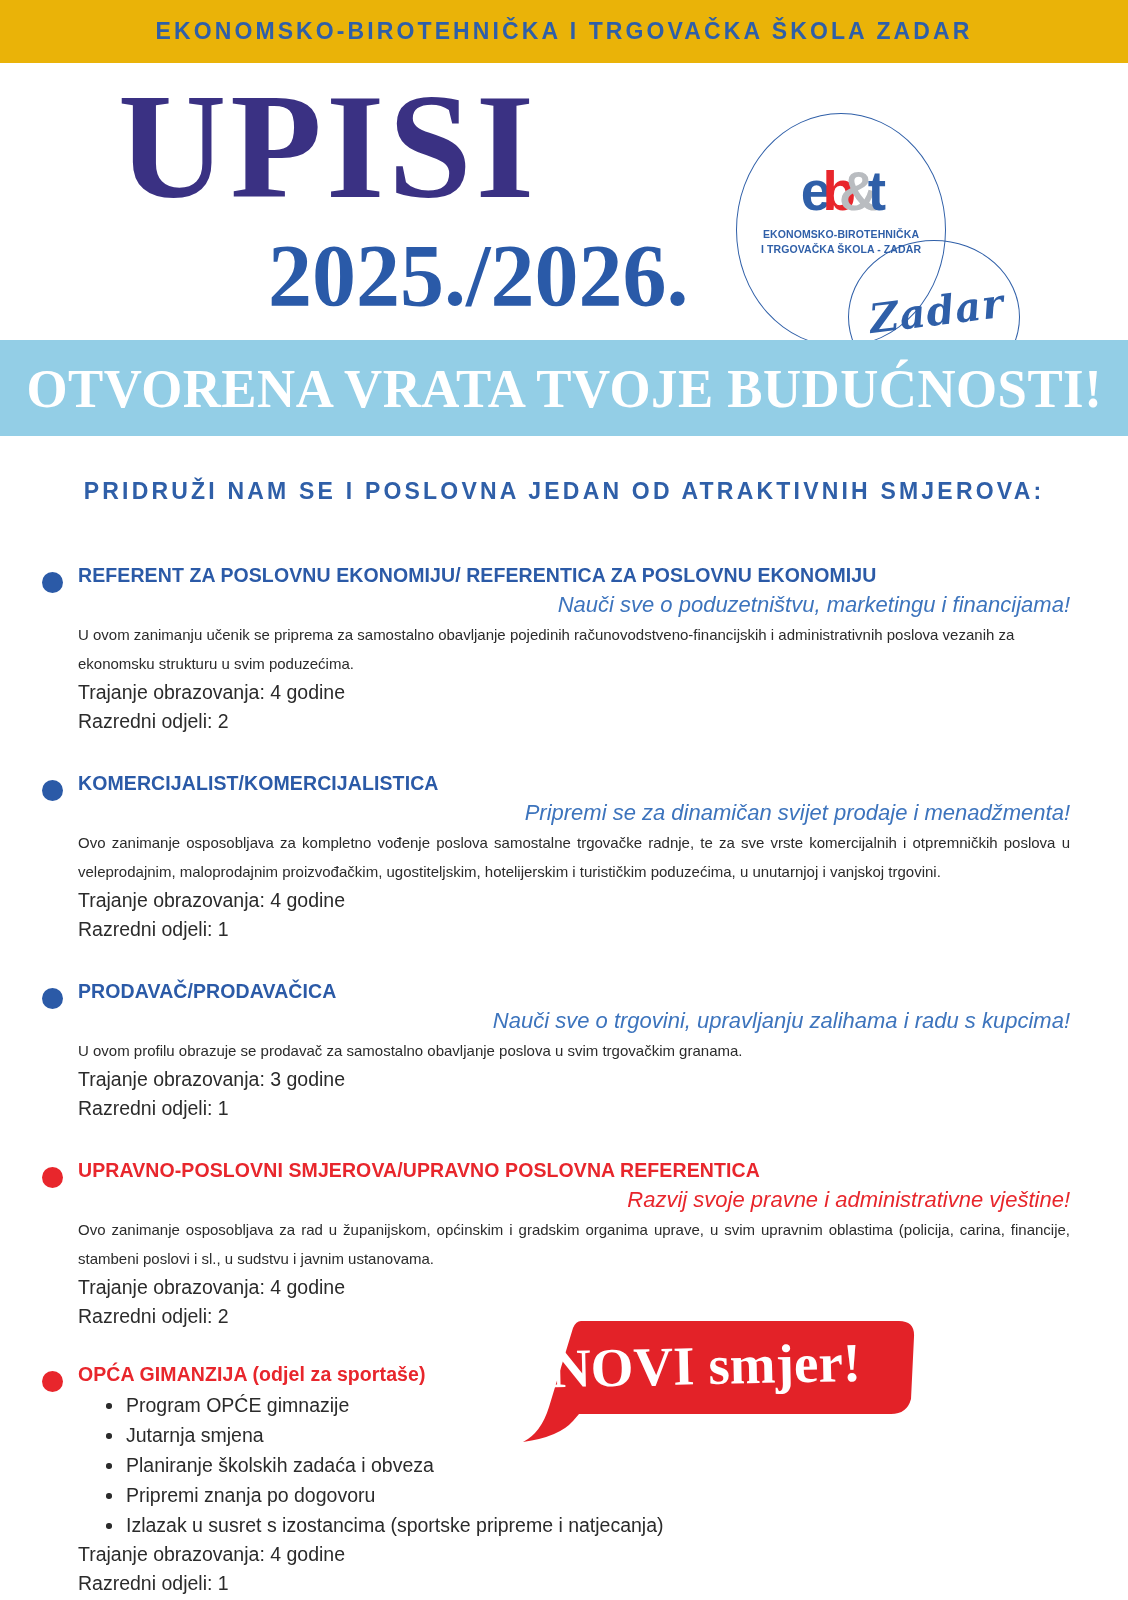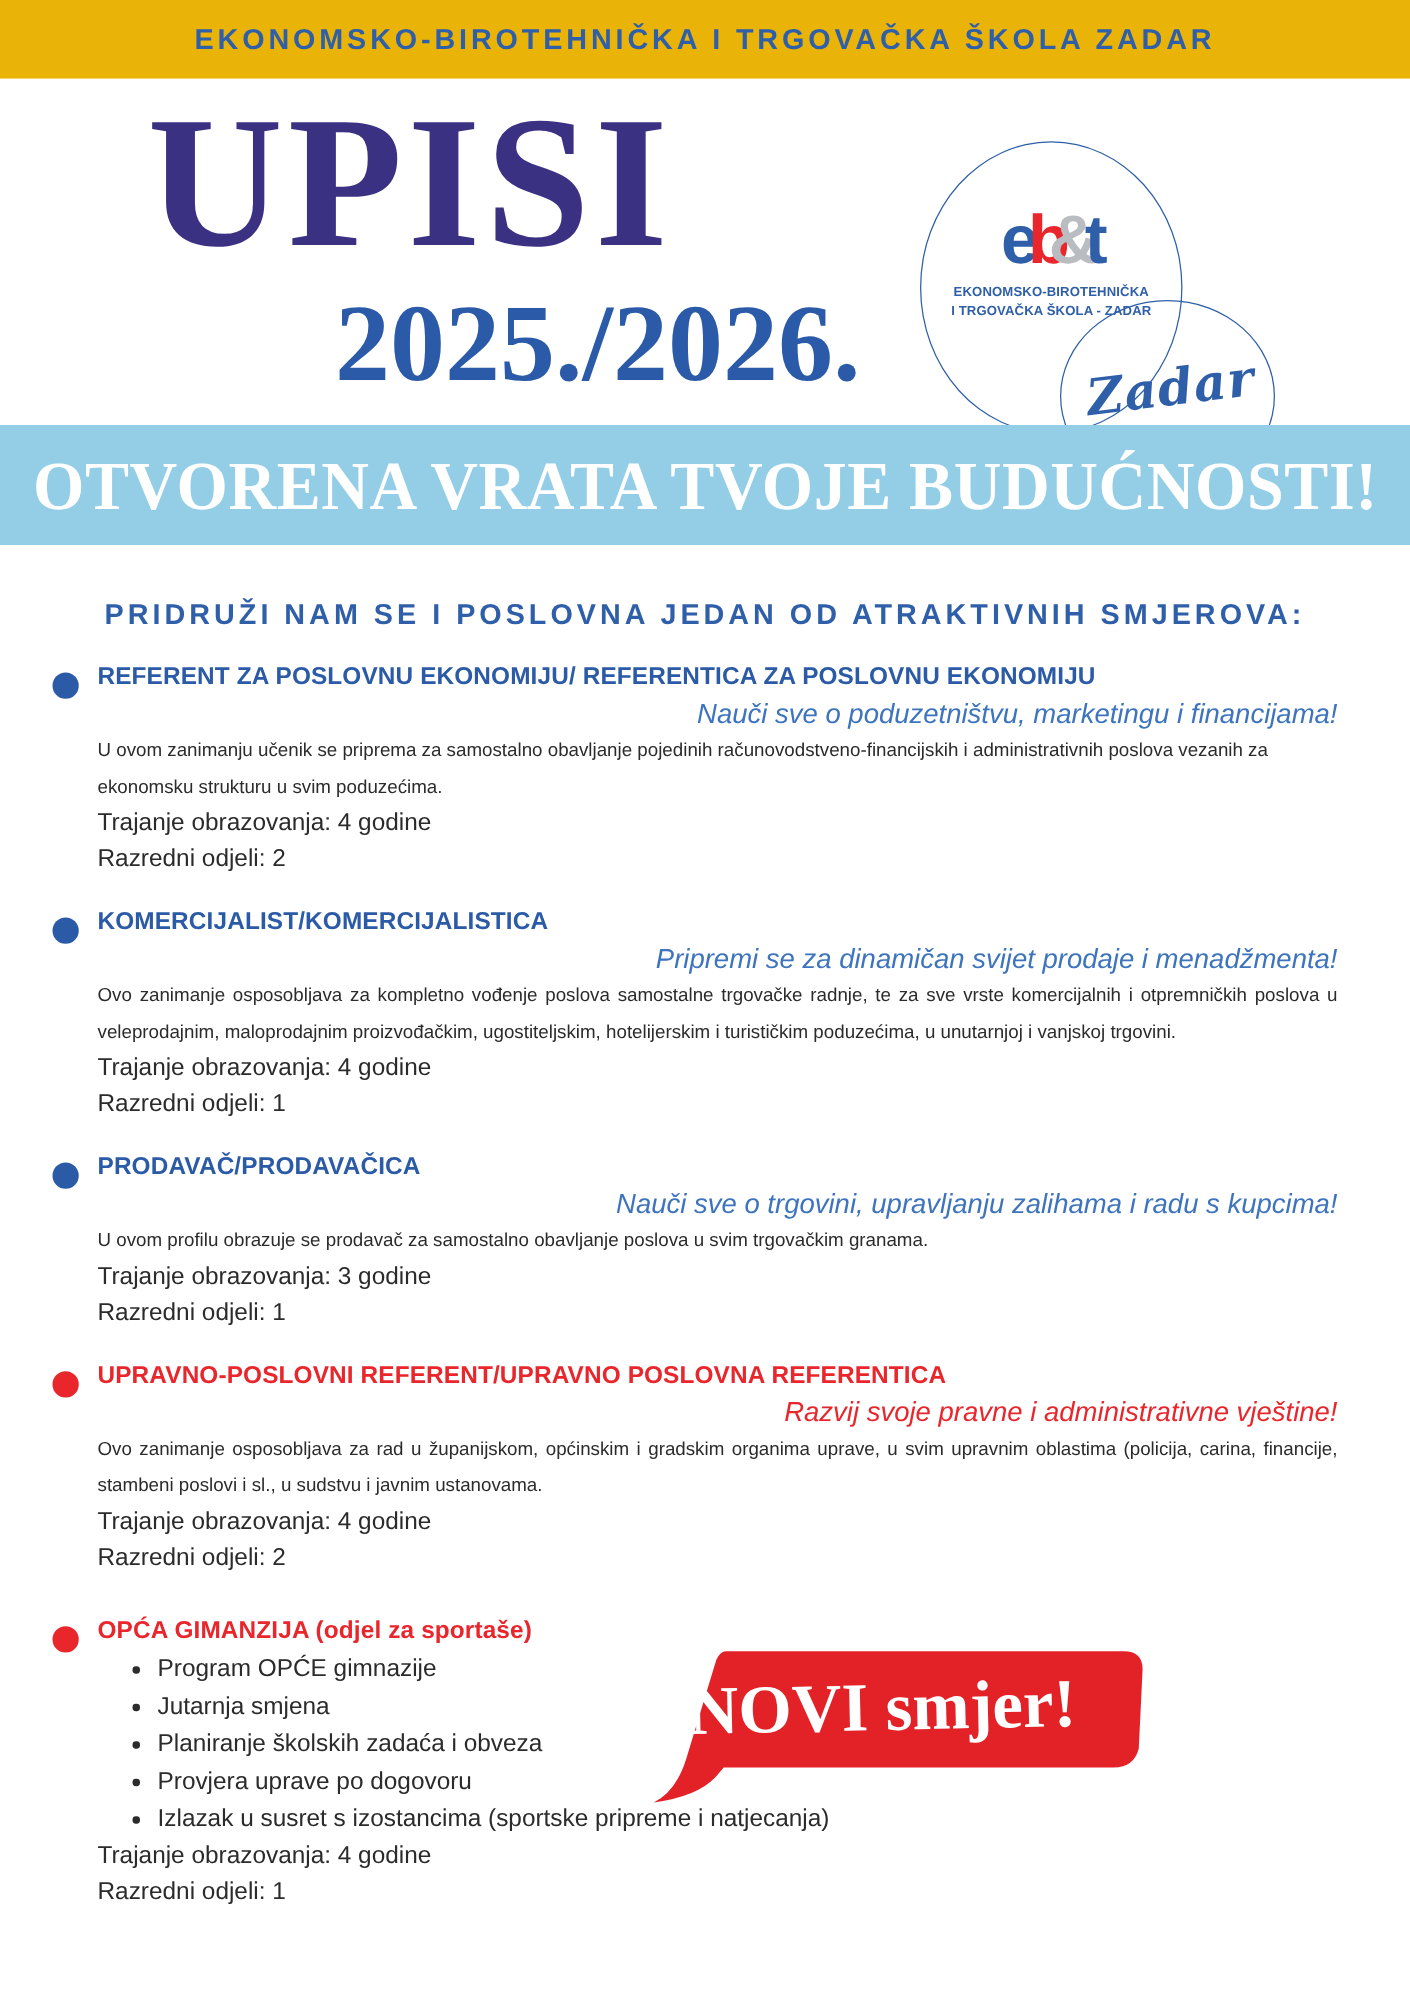--- a/index.html
+++ b/index.html
@@ -168,20 +168,21 @@
   .programs {
     position: absolute;
     left: 0; top: 528px;
     width: 1128px;
   }
   .program {
     position: relative;
     padding-left: 78px;
     padding-right: 58px;
     margin-bottom: 22px;
+    margin-top: 34px;
   }
   .bullet {
     position: absolute;
     left: 42px;
     top: 10px;
     width: 21px;
     height: 21px;
     border-radius: 50%;
   }
   .bullet.blue { background: #2b5aa7; }
@@ -328,35 +329,35 @@
     <span class="bullet blue"></span>
     <p class="prog-title blue">PRODAVAČ/PRODAVAČICA</p>
     <p class="prog-tagline blue">Nauči sve o trgovini, upravljanju zalihama i radu s kupcima!</p>
     <p class="prog-body">U ovom profilu obrazuje se prodavač za samostalno obavljanje poslova u svim trgovačkim granama.</p>
     <p class="prog-meta">Trajanje obrazovanja: 3 godine</p>
     <p class="prog-meta">Razredni odjeli: 1</p>
   </div>
 
   <div class="program">
     <span class="bullet red"></span>
-    <p class="prog-title red">UPRAVNO-POSLOVNI REFERENT/UPRAVNO POSLOVNA REFERENTICA</p>
+    <p class="prog-title red">UPRAVNO-POSLOVNI SMJEROVA/UPRAVNO POSLOVNA REFERENTICA</p>
     <p class="prog-tagline red">Razvij svoje pravne i administrativne vještine!</p>
     <p class="prog-body justify">Ovo zanimanje osposobljava za rad u županijskom, općinskim i gradskim organima uprave, u svim upravnim oblastima (policija, carina, financije, stambeni poslovi i sl., u sudstvu i javnim ustanovama.</p>
     <p class="prog-meta">Trajanje obrazovanja: 4 godine</p>
     <p class="prog-meta">Razredni odjeli: 2</p>
   </div>
 
   <div class="program" style="margin-top:30px;">
     <span class="bullet red"></span>
     <p class="prog-title red">OPĆA GIMANZIJA (odjel za sportaše)</p>
     <ul class="sub-list">
       <li>Program OPĆE gimnazije</li>
       <li>Jutarnja smjena</li>
       <li>Planiranje školskih zadaća i obveza</li>
-      <li>Provjera uprave po dogovoru</li>
+      <li>Pripremi znanja po dogovoru</li>
       <li>Izlazak u susret s izostancima (sportske pripreme i natjecanja)</li>
     </ul>
     <p class="prog-meta">Trajanje obrazovanja: 4 godine</p>
     <p class="prog-meta">Razredni odjeli: 1</p>
   </div>
 
 </div>
 
 <div class="ribbon">
   <svg width="395" height="128" viewBox="0 0 395 128">

